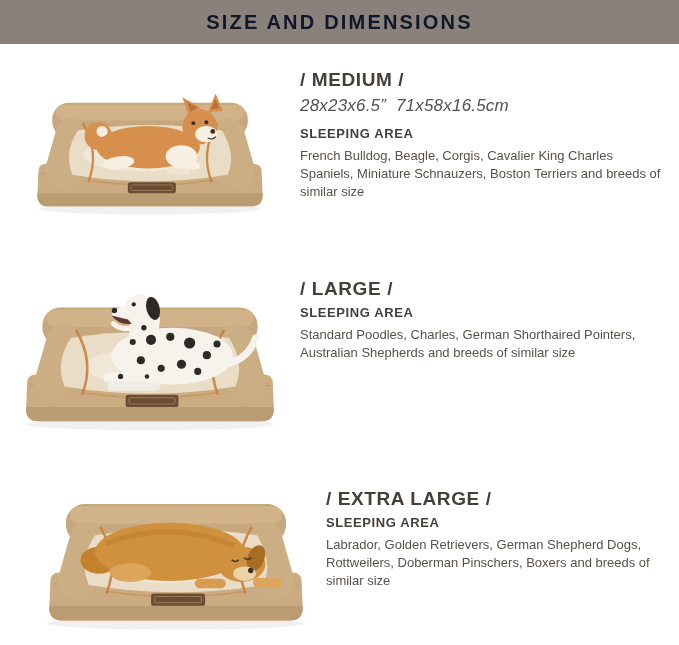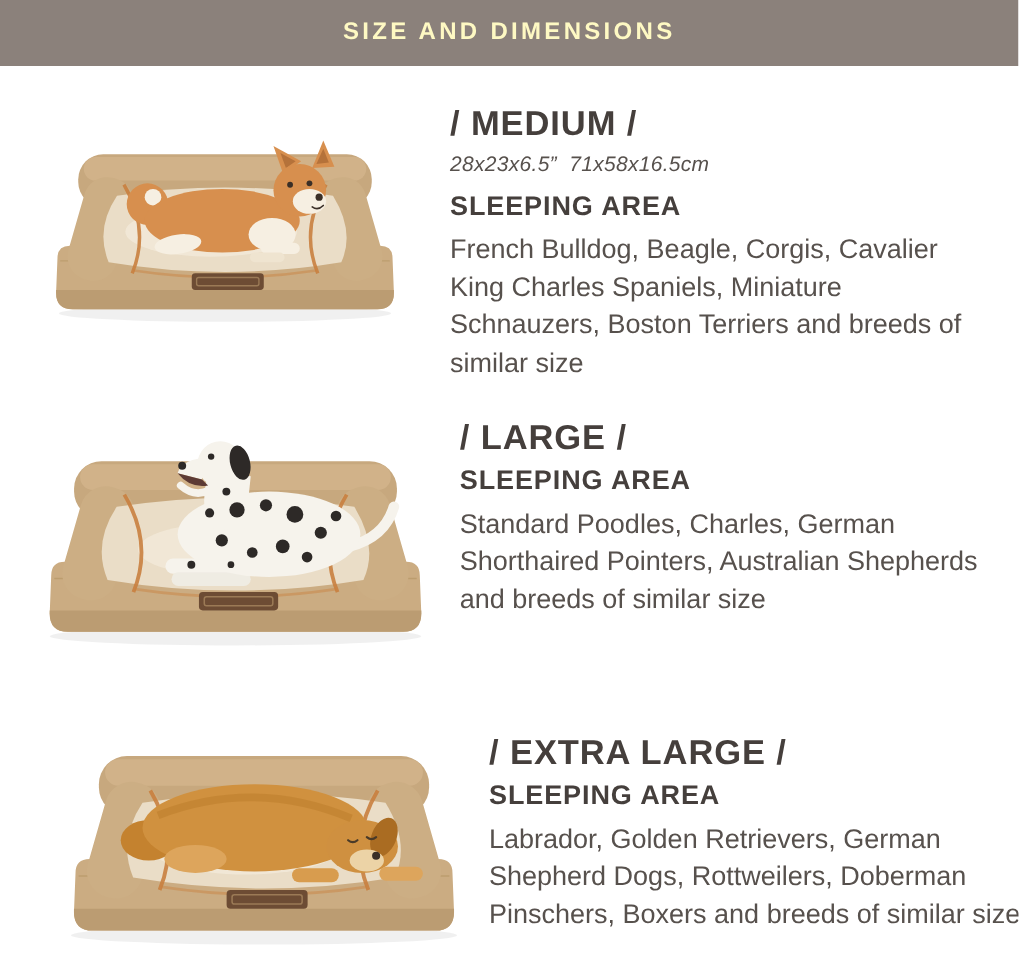--- a/index.html
+++ b/index.html
@@ -6,50 +6,50 @@
   body {
     width:679px; height:645px; overflow:hidden;
     font-family:"Liberation Sans", sans-serif;
     -webkit-font-smoothing:antialiased;
   }
   .banner {
     height:44px; background:#8b817b;
     display:flex; align-items:center; justify-content:center;
   }
   .banner h1 {
-    margin:0; color:#fef9c3; font-size:16px; font-weight:bold;
+    margin:0; color:#0f172a; font-size:20px; font-weight:bold;
     letter-spacing:2.2px;
   }
   .row { display:flex; }
   .row.r1 { height:206px; }
-  .row.r2 { height:212px;justify-content:center; }
+  .row.r2 { height:212px; }
   .row.r3 { height:183px;padding-left:26px; }
   .photo {
     width:300px; margin:0; display:flex;
     align-items:center; justify-content:center; flex:none;
   }
   .photo svg { display:block; }
   .info { width:366px; box-sizing:border-box; flex:none; }
   .r1 .info { padding-top:25px; }
   .r2 .info { padding-top:28px; }
   .r3 .info { padding-top:26px; }
   .size-name {
-    margin:0 0 5px 0; font-size:23px; font-weight:bold;
+    margin:0 0 5px 0; font-size:19px; font-weight:bold;
     color:#453f3c; letter-spacing:0.6px;
   }
   .dims {
-    margin:0 0 10px 0; font-size:14px; font-style:italic;
+    margin:0 0 10px 0; font-size:17px; font-style:italic;
     color:#57514d; white-space:pre-wrap; letter-spacing:0.2px;
   }
   .sleep-label {
-    margin:0 0 6px 0; font-size:18px; font-weight:bold;
+    margin:0 0 6px 0; font-size:13px; font-weight:bold;
     color:#453f3c; letter-spacing:0.6px;
   }
   .breeds {
-    margin:3px 0 0 0; font-size:18px; color:#57514d;
+    margin:3px 0 0 0; font-size:13px; color:#57514d;
     line-height:1.4; width:362px;
   }
 </style>
 </head>
 <body>
 
 <div class="page">
 
   <header class="banner">
     <h1>SIZE AND DIMENSIONS</h1>

